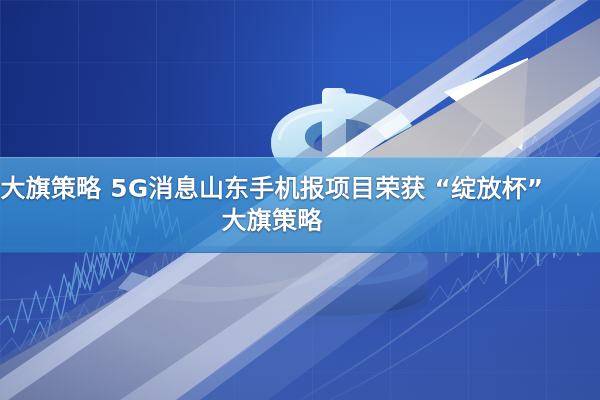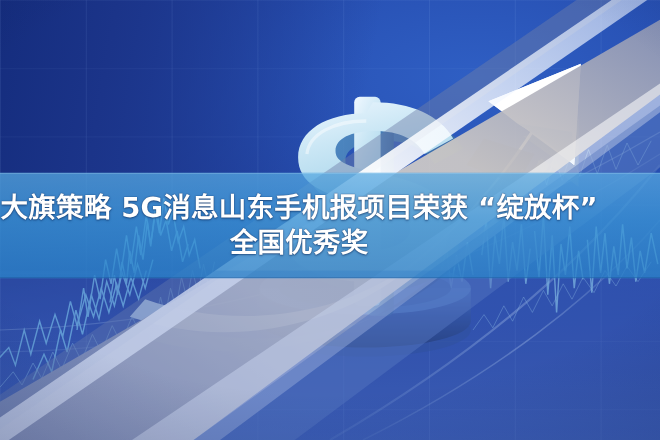--- a/index.html
+++ b/index.html
@@ -291,16 +291,16 @@
 
     </g>
   </svg>
 
   <div class="bg-vignette"></div>
 
   <div class="band"></div>
 
   <div class="headline">
     <div class="line1">大旗策略 5G消息山东手机报项目荣获 “绽放杯”</div>
-    <div class="line2">全国优秀奖</div>
+    <div class="line2">大旗策略</div>
   </div>
 
 </div>
 
 </body></html>

